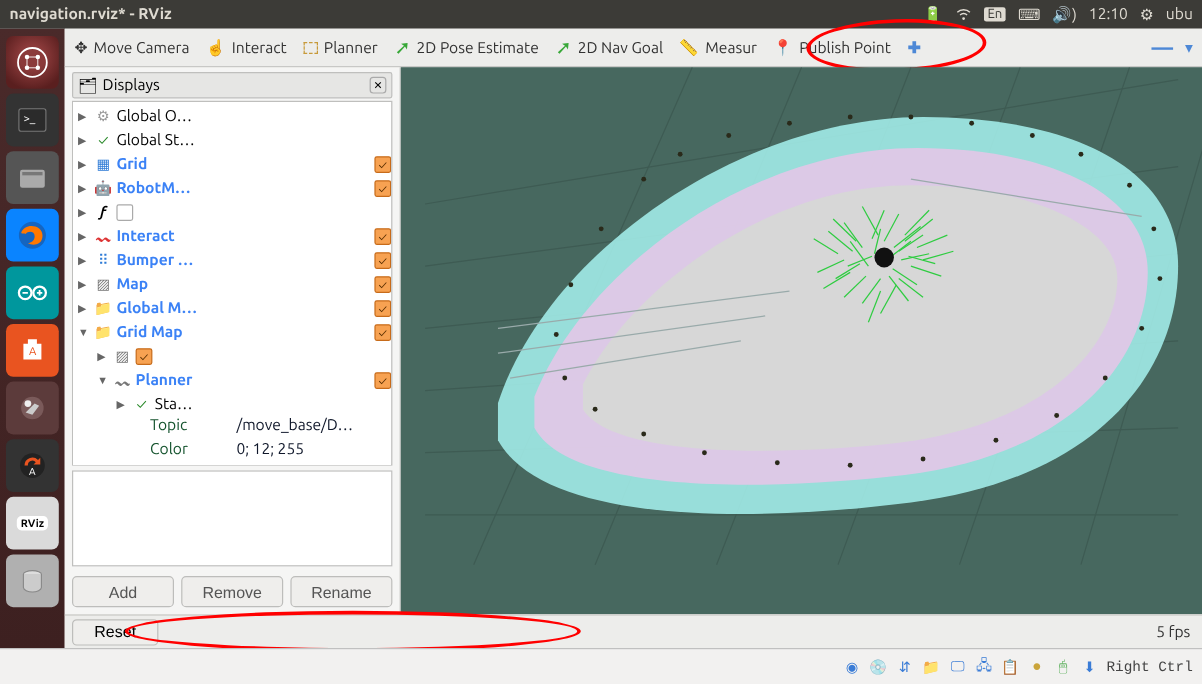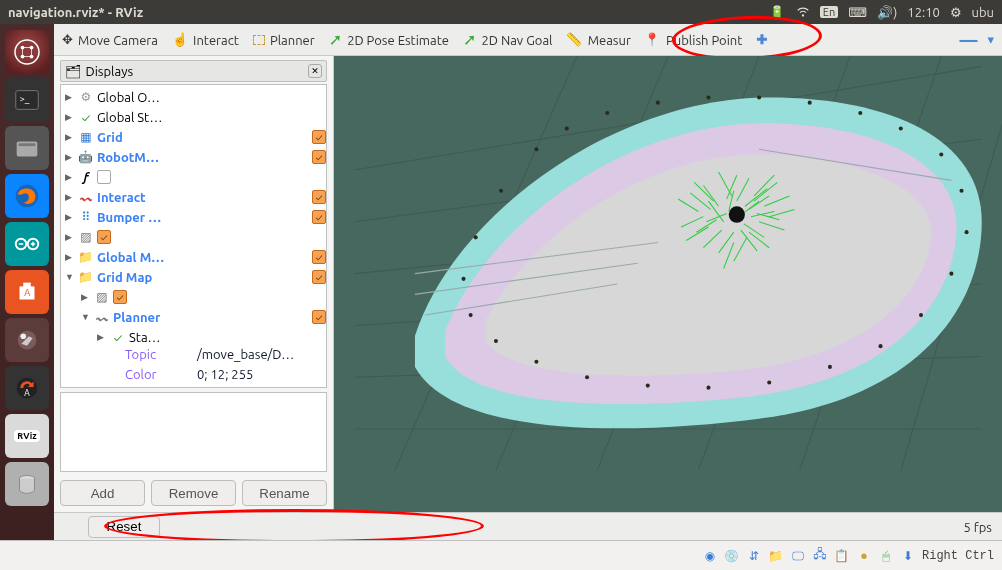--- a/index.html
+++ b/index.html
@@ -40,35 +40,35 @@
 .tree .row .arrow { width: 10px; color: #666; font-size: 9px; cursor: pointer; }
 .tree .row .label { flex: 1; overflow: hidden; text-overflow: ellipsis; }
 .tree .row.blue .label { color: #3b82f6; font-weight: bold; }
 .tree .row .chk { width: 14px; height: 14px; background: #f7a252; border: 1px solid #c76b1a; border-radius: 2px; display: flex; align-items: center; justify-content: center; color: #5a2f00; font-size: 10px; }
 .tree .row .chk.off { background: #fff; border: 1px solid #aaa; color: transparent; }
 .tree .row .chk.none { opacity: 0; }
 .tree .ico { width: 16px; height: 16px; display: inline-flex; align-items: center; justify-content: center; font-size: 12px; }
 .tree .pad1 { padding-left: 20px; }
 .tree .pad2 { padding-left: 36px; }
 .tree .proprow { display: flex; height: 20px; padding-left: 64px; }
-.tree .proprow .k { width: 72px; color: #8b5cf6; }
+.tree .proprow .k { width: 72px; color: #14532d; }
 .tree .proprow .v { flex: 1; color: #0f172a; }
 .treewrap::-webkit-scrollbar { width: 14px; }
 .treewrap::-webkit-scrollbar-thumb { background: #c3c3c1; border: 1px solid #a6a6a4; border-radius: 3px; }
 
 .blank { height: 80px; border: 1px solid #bfbfbd; margin: 2px 6px; background: #fff; }
 .btnrow { display: flex; gap: 6px; padding: 6px; }
 .btnrow button { flex: 1; height: 26px; background: #efeeec; border: 1px solid #bdbdbb; border-radius: 4px; color: #555; cursor: pointer; }
 
 
 .view3d { flex: 1; position: relative; background: #47685f; overflow: hidden; }
 .view3d svg { width: 100%; height: 100%; }
 
 
-.appfoot { height: 28px; display: flex; align-items: center; border-top: 1px solid #c8c8c6; background: #ededeb; position: relative; padding-left: 28px; }
+.appfoot { height: 28px; display: flex; align-items: center; border-top: 1px solid #c8c8c6; background: #ededeb; position: relative; }
 .appfoot .reset { width: 72px; height: 22px; margin-left: 6px; background: #efeeec; border: 1px solid #bdbdbb; border-radius: 4px; cursor: pointer; }
 .appfoot .status { margin-left: 8px; font-size: 13px; }
 .appfoot .fps { margin-left: auto; margin-right: 10px; color: #333; }
 .appfoot .circle2 { position: absolute; border: 3px solid red; border-radius: 50%/50%; width: 380px; height: 34px; left: 50px; top: -4px; pointer-events: none; }
 
 
 .vmbar { position: absolute; left: 0; right: 0; bottom: 0; height: 30px; background: #f2f1f0; border-top: 1px solid #c0c0c0; display: flex; align-items: center; justify-content: flex-end; gap: 6px; padding: 0 8px; font-size: 12px; color: #444; }
 .vmbar .vmico { width: 16px; height: 16px; display: inline-flex; align-items: center; justify-content: center; }
 
 
@@ -268,20 +268,21 @@
             </div>
           <div class="row blue">
               <span class="arrow">▶</span>
               <span class="ico i-bumper">⠿</span>
               <span class="label">Bumper …</span>
               <span class="chk">✓</span>
             </div>
           <div class="row blue">
               <span class="arrow">▶</span>
               <span class="ico i-map">▨</span>
+              <span class="label">Map</span>
               <span class="chk">✓</span>
             </div>
           <div class="row blue">
               <span class="arrow">▶</span>
               <span class="ico i-folder">📁</span>
               <span class="label">Global M…</span>
               <span class="chk">✓</span>
             </div>
           <div class="row blue">
               <span class="arrow">▼</span>

